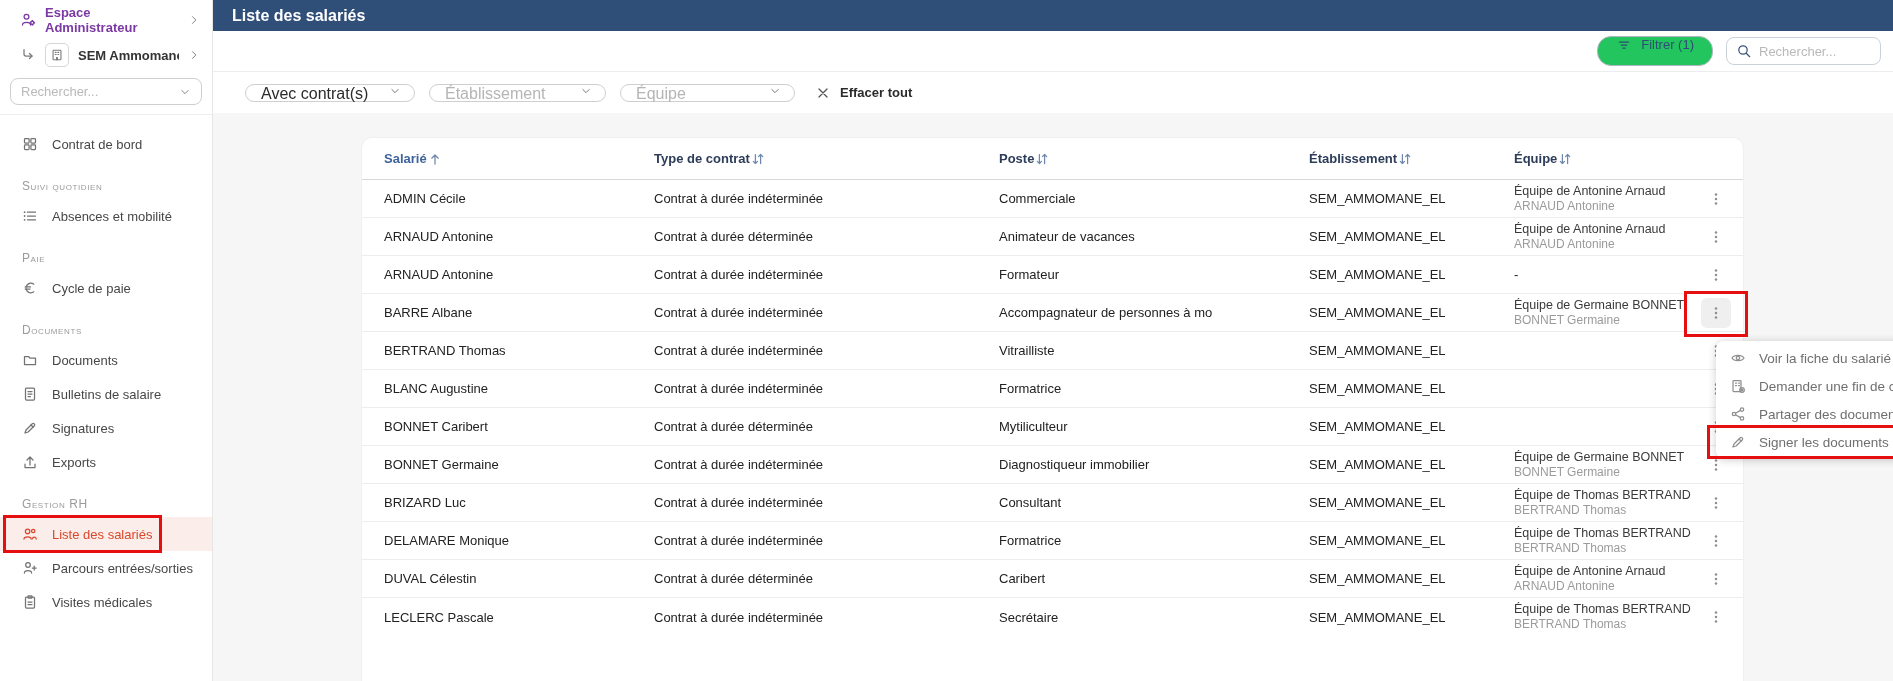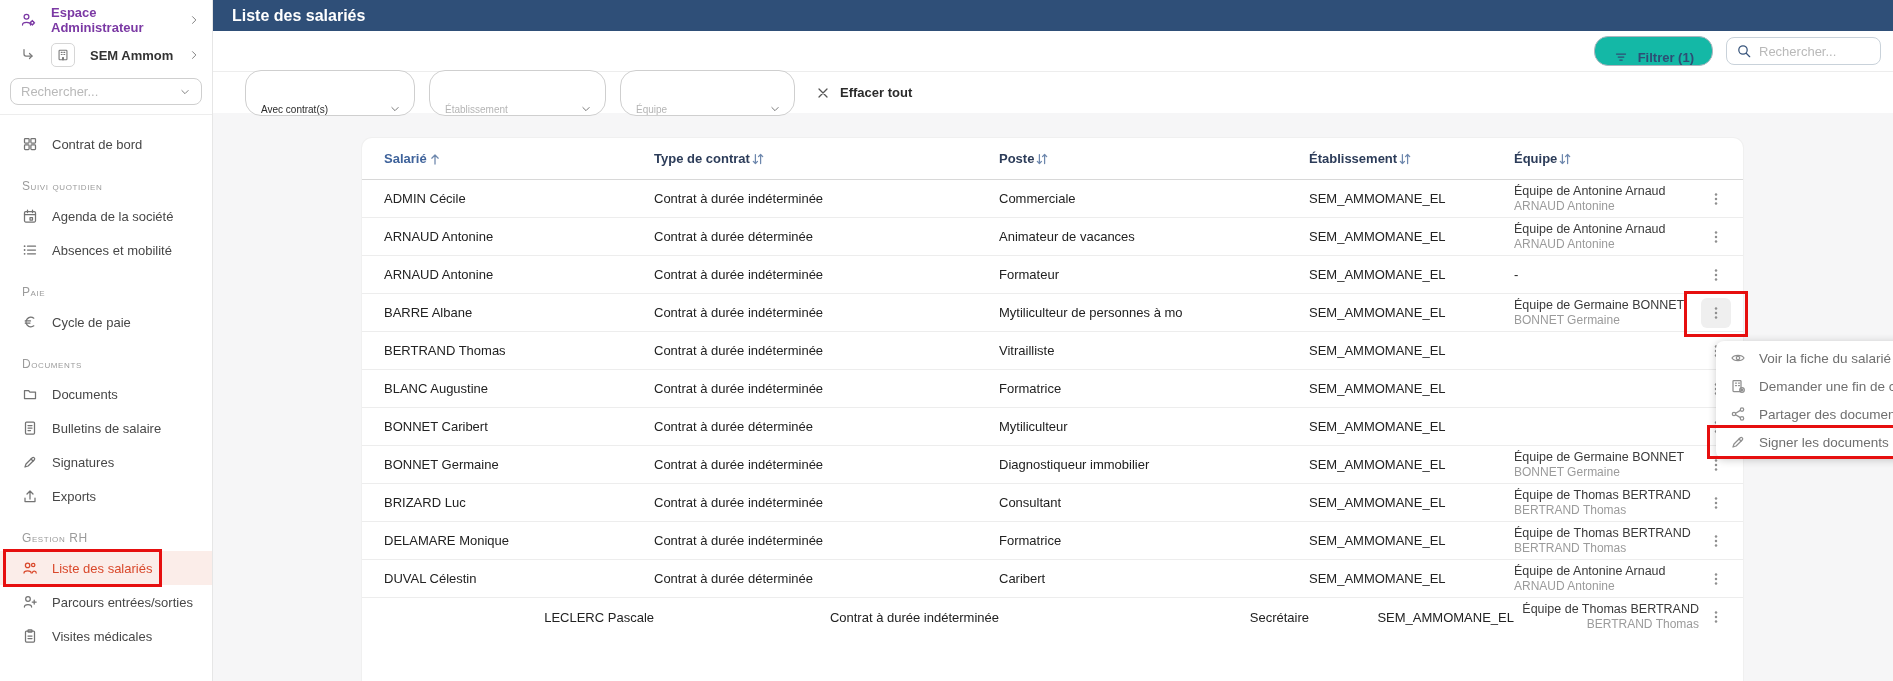--- a/index.html
+++ b/index.html
@@ -1,21 +1,21 @@
 <!DOCTYPE html>
 <html><head>
 <meta charset="utf-8">
 <style>
   html,body{margin:0;padding:0;background:#e9e9e9;}
   #app{position:relative;width:1893px;height:681px;background:#f6f6f7;overflow:hidden;
        font-family:"Liberation Sans",sans-serif;color:#333;}
   
   .sidebar{position:absolute;left:0;top:0;width:213px;height:681px;background:#fff;
            border-right:1px solid #e6e6e6;z-index:5;box-sizing:border-box;}
-  .side-row{display:flex;align-items:center;height:30px;padding:0 12px 0 20px;gap:15px;box-sizing:border-box;}
+  .side-row{display:flex;align-items:center;height:30px;padding:0 12px 0 20px;gap:9px;box-sizing:border-box;}
   .side-row .grow{flex:1;}
   .ws-label{color:#7b39a4;font-weight:bold;font-size:13px;}
   .co-label{color:#333;font-weight:bold;font-size:13px;white-space:nowrap;overflow:hidden;}
   .icon{display:inline-flex;align-items:center;justify-content:center;color:#7a7a7a;}
   .icon svg{display:block;}
   .bld-box{width:22px;height:22px;border:1px solid #d6d6d6;border-radius:5px;display:inline-flex;
            align-items:center;justify-content:center;color:#6f6f6f;flex:0 0 auto;}
   .side-search{margin:7px 10px 0 10px;height:27px;border:1px solid #cfcfcf;border-radius:8px;
                display:flex;align-items:center;padding:0 10px;gap:6px;color:#b9b9b9;font-size:13px;box-sizing:border-box;}
   .side-search .grow{flex:1;}
@@ -29,46 +29,46 @@
   .nav-item.active{background:#fbede9;color:#d9482b;}
   .nav-item.active .icon{color:#d9482b;}
   .nav-redbox{position:absolute;left:3px;right:50px;top:-2px;bottom:-2px;border:3px solid #e60f0f;pointer-events:none;z-index:60;}
   
   .main{position:absolute;left:213px;top:0;width:1680px;height:681px;}
   .appbar{height:31px;background:#2f4f78;color:#fff;display:flex;align-items:center;
           padding-left:19px;font-weight:bold;font-size:16px;}
   .band1{height:40px;background:#fff;border-bottom:1px solid #ededed;display:flex;justify-content:flex-end;
          align-items:center;gap:13px;padding-right:12px;}
   .band2{height:41px;background:#fff;display:flex;align-items:center;gap:14px;padding-left:32px;}
-  .btn-filter{height:28px;border:1px solid #aeb6bf;border-radius:14px;background:#14b8a6;display:flex;
-              align-items:flex-end;gap:9px;padding:0 18px;color:#2e4d74;font-weight:bold;font-size:13px;cursor:pointer;}
+  .btn-filter{height:28px;border:1px solid #aeb6bf;border-radius:14px;background:#22c55e;display:flex;
+              align-items:flex-start;gap:9px;padding:0 18px;color:#2e4d74;font-weight:normal;font-size:13px;cursor:pointer;}
   .btn-filter .icon{color:#2e4d74;}
   .search-box{height:28px;width:155px;border:1px solid #c9d2da;border-radius:8px;background:#fff;display:flex;
               align-items:center;gap:7px;padding:0 9px;box-sizing:border-box;}
   .search-box .icon{color:#38557c;}
   .search-ph{color:#b9b9b9;font-size:13px;}
-  .selbox{height:46px;border:1px solid #cfcfcf;border-radius:16px;background:#fff;display:flex;
-          align-items:flex-end;padding:0 13px 0 15px;font-size:10px;box-sizing:border-box;cursor:pointer;}
+  .selbox{height:18px;border:1px solid #cfcfcf;border-radius:16px;background:#fff;display:flex;
+          align-items:flex-start;padding:0 13px 0 15px;font-size:16px;box-sizing:border-box;cursor:pointer;}
   .selbox .grow{flex:1;}
   .selbox .icon{color:#6f6f6f;}
   .sel-val{color:#2b2b2b;}
   .sel-ph{color:#b5b5b5;}
   .clear-all{display:flex;align-items:center;gap:9px;font-size:13px;color:#2b2b2b;font-weight:bold;cursor:pointer;margin-left:6px;}
   .clear-all .icon{color:#555;}
   
   .card{position:absolute;left:149px;top:138px;width:1381px;height:543px;background:#fff;
         border-radius:10px 10px 0 0;box-shadow:0 0 0 1px #f0f0f0;box-sizing:border-box;}
   .trow{display:grid;grid-template-columns:270px 345px 310px 205px 1fr 34px;align-items:center;
         padding:0 10px 0 22px;box-sizing:border-box;}
   .thead{height:42px;border-bottom:1px solid #d8d8d8;}
   .th{display:flex;align-items:center;font-size:13px;font-weight:bold;color:#2c3c59;cursor:pointer;}
   .th.sorted{color:#3f639b;}
   .th .icon{color:#6d87ad;}
   .tr{min-height:38px;border-bottom:1px solid #ededed;font-size:13px;color:#222;}
-  .tr:last-child{border-bottom:none;text-align:right;}
+  .tr:last-child{border-bottom:none;}
   .cell{white-space:nowrap;overflow:hidden;}
   .eq1{font-size:12.5px;color:#3a3a3a;line-height:15px;}
   .eq2{font-size:12px;color:#9b9b9b;line-height:15px;}
   .kebab-wrap{position:relative;width:34px;height:34px;display:flex;align-items:center;justify-content:center;}
   .kebab{width:30px;height:30px;border-radius:6px;display:flex;align-items:center;justify-content:center;
          color:#8f8f8f;cursor:pointer;}
   .kebab.hl{background:#efefef;}
   .kebab-redbox{position:absolute;left:-15px;top:-5px;width:58px;height:40px;border:3px solid #e60f0f;
                 pointer-events:none;z-index:60;}
   
@@ -142,29 +142,20 @@
               <rect x="2.5" y="8.9" width="4.6" height="4.6" rx="0.8"></rect>
               <rect x="8.9" y="8.9" width="4.6" height="4.6" rx="0.8"></rect>
             </svg>
           </span>
           <span>Contrat de bord</span>
         </div>
         <div class="nav-section">Suivi quotidien</div>
         <div class="nav-item">
           <span class="icon">
             <svg width="16" height="16" viewBox="0 0 16 16" fill="none" stroke="currentColor" stroke-width="1.25" stroke-linecap="round" stroke-linejoin="round">
-              <rect x="2.5" y="3.5" width="11" height="10.5" rx="1.2"></rect>
-              <path d="M2.5 6.5h11M5.5 2v2.5M10.5 2v2.5M8 9.5h2.5v2.5H8z"></path>
-            </svg>
-          </span>
-          <span>Agenda de la société</span>
-        </div>
-        <div class="nav-item">
-          <span class="icon">
-            <svg width="16" height="16" viewBox="0 0 16 16" fill="none" stroke="currentColor" stroke-width="1.25" stroke-linecap="round" stroke-linejoin="round">
               <path d="M5.5 4.2h8M5.5 8h8M5.5 11.8h8"></path>
               <path d="M2.6 4.2h.01M2.6 8h.01M2.6 11.8h.01" stroke-width="1.8"></path>
             </svg>
           </span>
           <span>Absences et mobilité</span>
         </div>
         <div class="nav-section">Paie</div>
         <div class="nav-item">
           <span class="icon">
             <svg width="16" height="16" viewBox="0 0 16 16" fill="none" stroke="currentColor" stroke-width="1.25" stroke-linecap="round" stroke-linejoin="round">
@@ -405,21 +396,21 @@
                   <circle cx="8" cy="3.4" r="1.25" fill="currentColor" stroke="none"></circle>
                   <circle cx="8" cy="8" r="1.25" fill="currentColor" stroke="none"></circle>
                   <circle cx="8" cy="12.6" r="1.25" fill="currentColor" stroke="none"></circle>
                 </svg>
               </span>
             </div>
           </div>
           <div class="trow tr">
             <div class="cell">BARRE Albane</div>
             <div class="cell">Contrat à durée indéterminée</div>
-            <div class="cell">Mytiliculteur de personnes à mo</div>
+            <div class="cell">Accompagnateur de personnes à mo</div>
             <div class="cell">SEM_AMMOMANE_EL</div>
             <div>
               <div class="eq1 cell">Équipe de Germaine BONNET</div>
               <div class="eq2 cell">BONNET Germaine</div>
             </div>
             <div class="kebab-wrap">
               <span class="kebab-redbox"></span>
               <span class="kebab hl">
                 <svg width="16" height="16" viewBox="0 0 16 16" fill="none" stroke="currentColor" stroke-width="1.25" stroke-linecap="round" stroke-linejoin="round">
                   <circle cx="8" cy="3.4" r="1.25" fill="currentColor" stroke="none"></circle>

